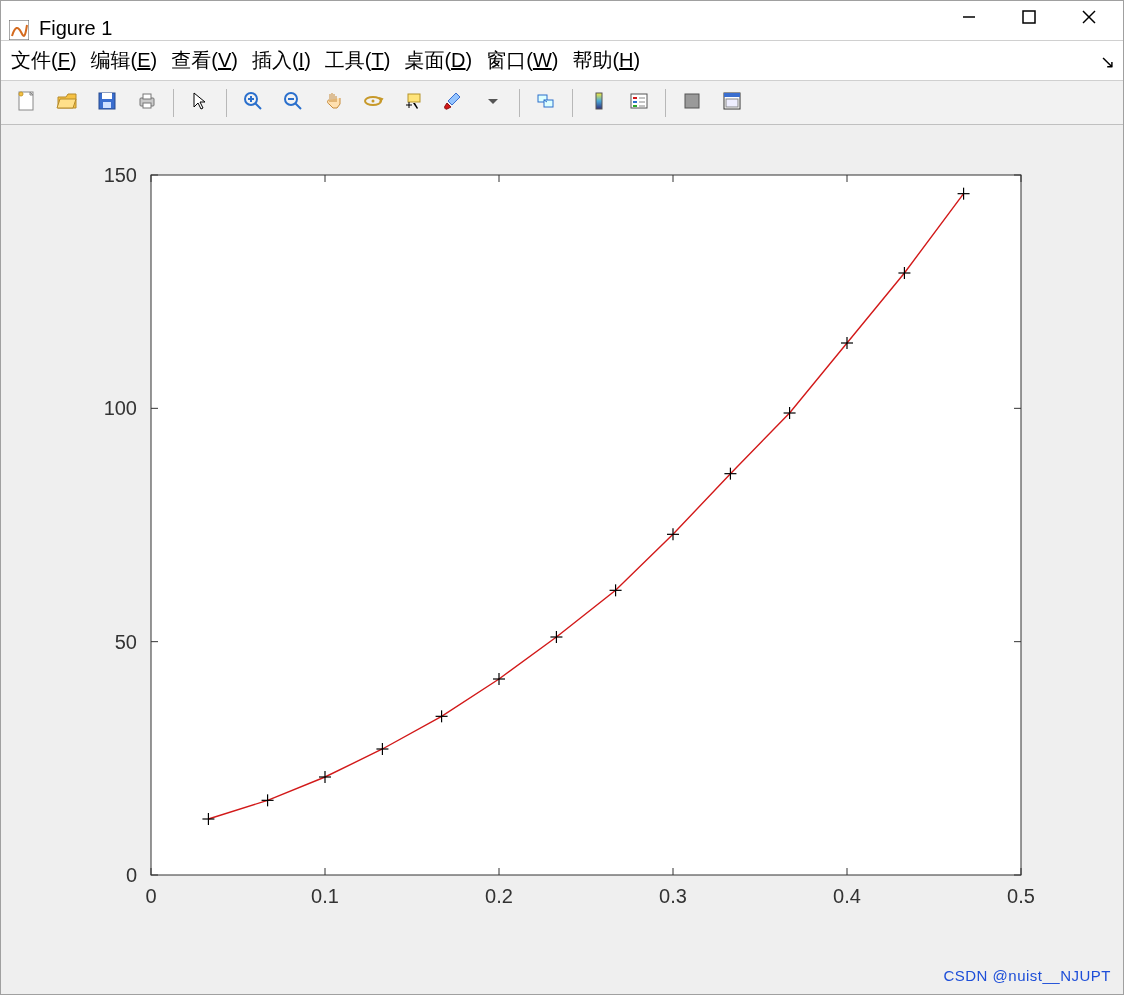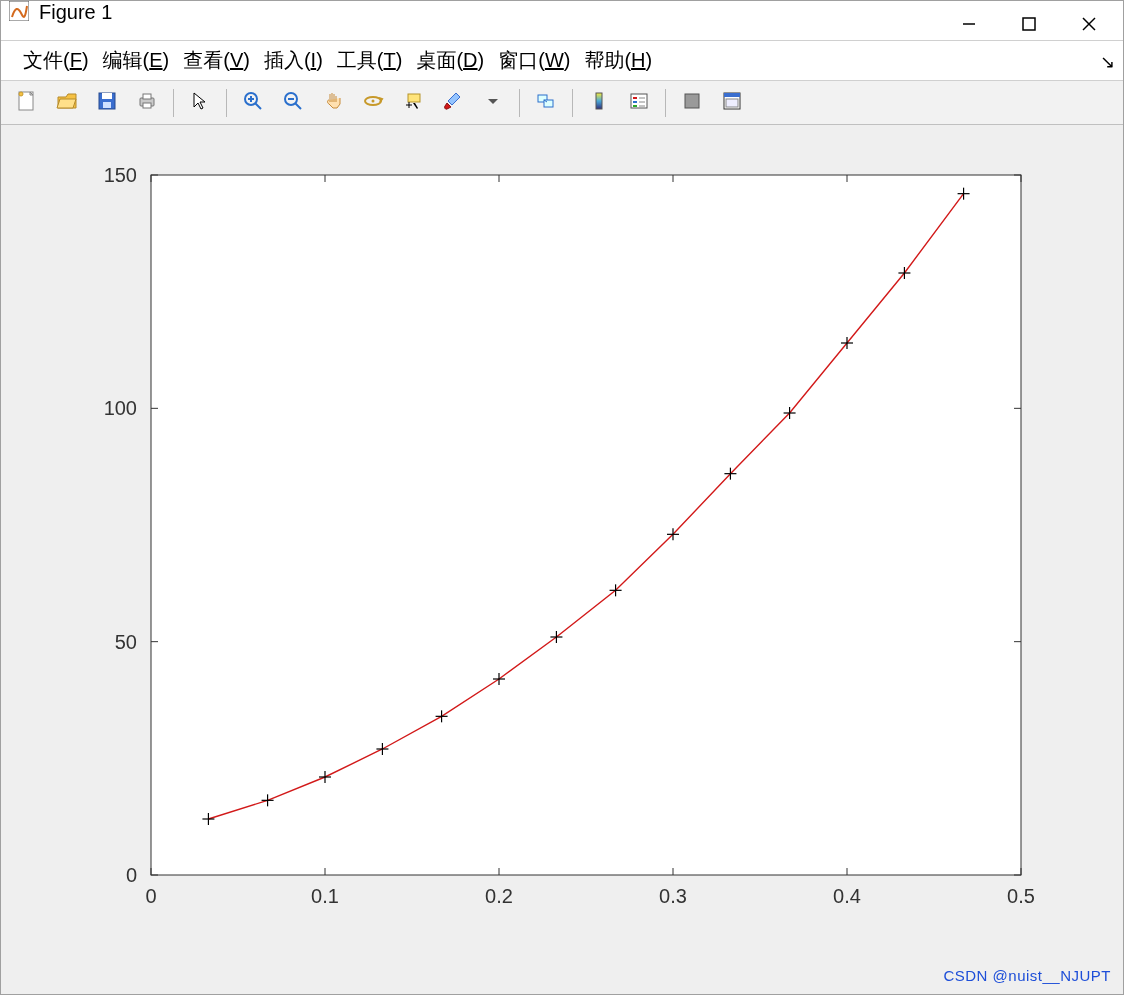--- a/index.html
+++ b/index.html
@@ -16,21 +16,21 @@
     border: 1px solid #a0a0a0;
     display: flex;
     flex-direction: column;
     background: #f0f0f0;
     position: relative;
   }
   .titlebar {
     height: 40px;
     background: #ffffff;
     display: flex;
-    align-items: flex-start;
+    align-items: flex-end;
     padding: 0 4px 0 8px;
     border-bottom: 1px solid #d0d0d0;
   }
   .titlebar .app-icon {
     width: 20px; height: 20px; margin-right: 10px;
   }
   .titlebar .title {
     flex: 1;
     font-size: 20px;
     color: #000;
@@ -38,21 +38,21 @@
   .winbtn {
     width: 60px; height: 46px;
     display: flex; align-items: center; justify-content: center;
     color: #000;
   }
   .menubar {
     height: 40px;
     background: #ffffff;
     display: flex;
     align-items: center;
-    padding: 0 22px;
+    padding: 0 10px;
     gap: 14px;
     font-size: 20px;
     border-bottom: 1px solid #d0d0d0;
     position: relative;
   }
   .menu-item {
     color: #000;
   }
   .menu-item .ul { text-decoration: underline; }
   .dock-arrow {

